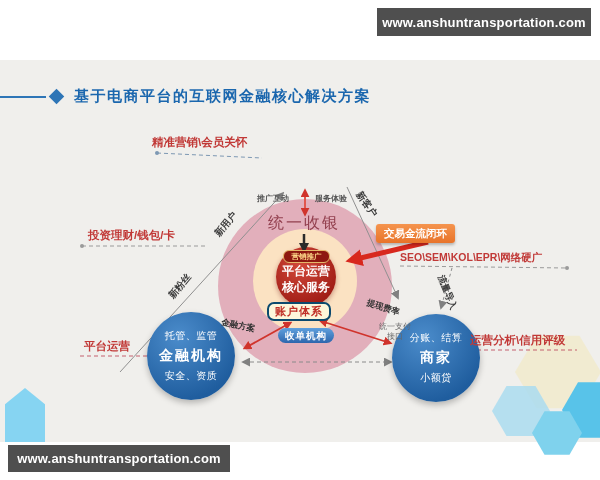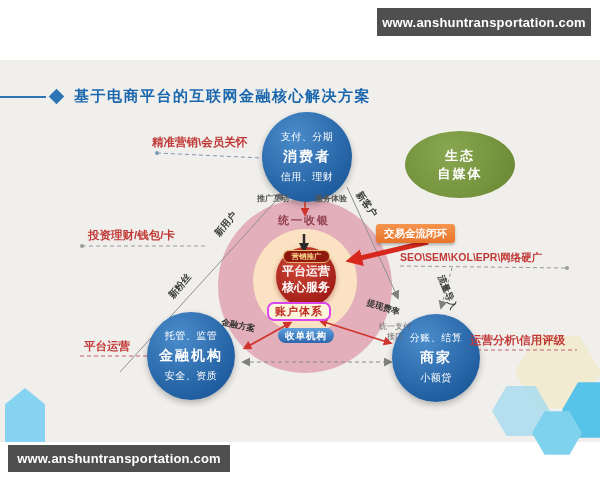--- a/index.html
+++ b/index.html
@@ -28,23 +28,23 @@
   .ring-pink  { position:absolute; left:218px; top:199px; width:174px; height:174px; border-radius:50%; background:#e2afbb; }
   .ring-peach { position:absolute; left:253px; top:229px; width:104px; height:104px; border-radius:50%; background:#fbe2c2; }
   .core-red   { position:absolute; left:276px; top:247px; width:60px; height:60px; border-radius:50%;
                 background:radial-gradient(circle at 40% 30%, #d2493a, #a01d16 75%); box-shadow:0 2px 5px rgba(120,20,20,.4); }
   .core-text  { position:absolute; left:274px; top:264px; width:64px; text-align:center; color:#fff;
                 font-size:12px; font-weight:bold; line-height:1.3; z-index:5; }
   .core-badge { position:absolute; left:283px; top:250px; width:47px; height:13px; background:#8e1810;
                 border:1px solid #e5b96a; border-radius:6px; color:#ffd98a; font-size:7.5px; font-weight:bold;
                 line-height:11px; text-align:center; z-index:5; }
   .ring-title { position:absolute; left:254px; top:213px; width:100px; text-align:center; color:#93404f;
-                font-size:11px; font-weight:bold; letter-spacing:2px; z-index:5; }
+                font-size:16px; font-weight:normal; letter-spacing:2px; z-index:5; }
   .account-box { position:absolute; left:267px; top:302px; width:64px; height:19px; background:#fdf6da;
-                 border:2px solid #d946ef; border-radius:7px; color:#c03028; font-size:11px; font-weight:bold;
+                 border:2px solid #0c4a6e; border-radius:7px; color:#c03028; font-size:11px; font-weight:bold;
                  line-height:15px; text-align:center; letter-spacing:1px; z-index:5; }
   .acquirer-pill { position:absolute; left:278px; top:328px; width:56px; height:15px; border-radius:8px;
                    background:linear-gradient(#5fa0dd,#2d66ad); color:#fff; font-size:9.5px; font-weight:bold;
                    line-height:15px; text-align:center; letter-spacing:1px; z-index:5; }
 
   
   .node { position:absolute; border-radius:50%; display:flex; flex-direction:column; align-items:center;
           justify-content:center; text-align:center; color:#fff; z-index:4;
           background:radial-gradient(circle at 36% 28%, #4b8ccb, #1f5d9e 75%); box-shadow:0 3px 6px rgba(0,0,0,.25); }
   .node .sub  { font-size:10px; letter-spacing:.5px; }
@@ -146,40 +146,31 @@
 
   <div class="ring-title">统一收银</div>
   <div class="core-badge">营销推广</div>
   <div class="core-text">
     <div>平台运营</div>
     <div>核心服务</div>
   </div>
   <div class="account-box">账户体系</div>
   <div class="acquirer-pill">收单机构</div>
 
-  <div class="node node-consumer">
-    <div class="sub">支付、分期</div>
-    <div class="main">消费者</div>
-    <div class="sub">信用、理财</div>
-  </div>
   <div class="node node-finance">
     <div class="sub">托管、监管</div>
     <div class="main">金融机构</div>
     <div class="sub">安全、资质</div>
   </div>
   <div class="node node-merchant">
     <div class="sub">分账、结算</div>
     <div class="main">商家</div>
     <div class="sub">小额贷</div>
   </div>
 
-  <div class="eco">
-    <div>生态</div>
-    <div>自媒体</div>
-  </div>
 
   <div class="orange-box">交易金流闭环</div>
 
   <div class="rlabel rl-left-top">精准营销\会员关怀</div>
   <div class="rlabel rl-left-mid">投资理财/钱包/卡</div>
   <div class="rlabel rl-left-bottom">平台运营</div>
   <div class="rlabel rl-right-top">SEO\SEM\KOL\EPR\网络硬广</div>
   <div class="rlabel rl-right-bottom">运营分析\信用评级</div>
 
   <div class="elabel el-new-fans">新粉丝</div>

